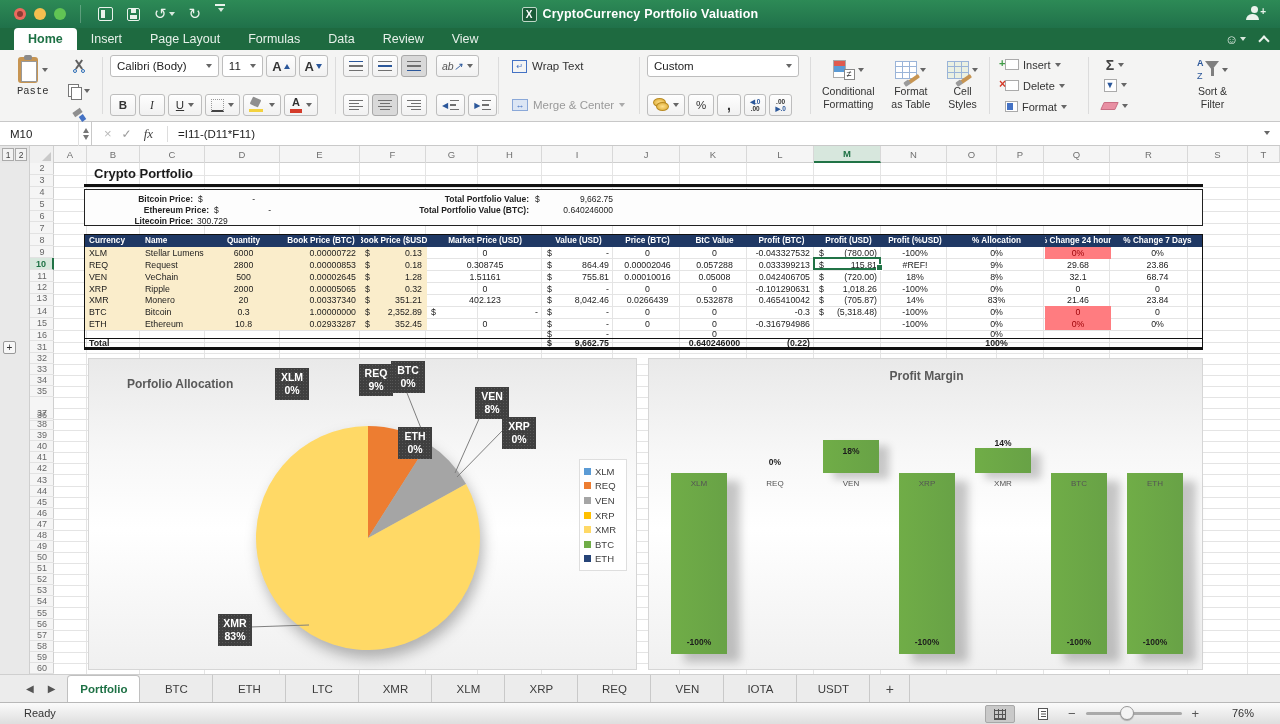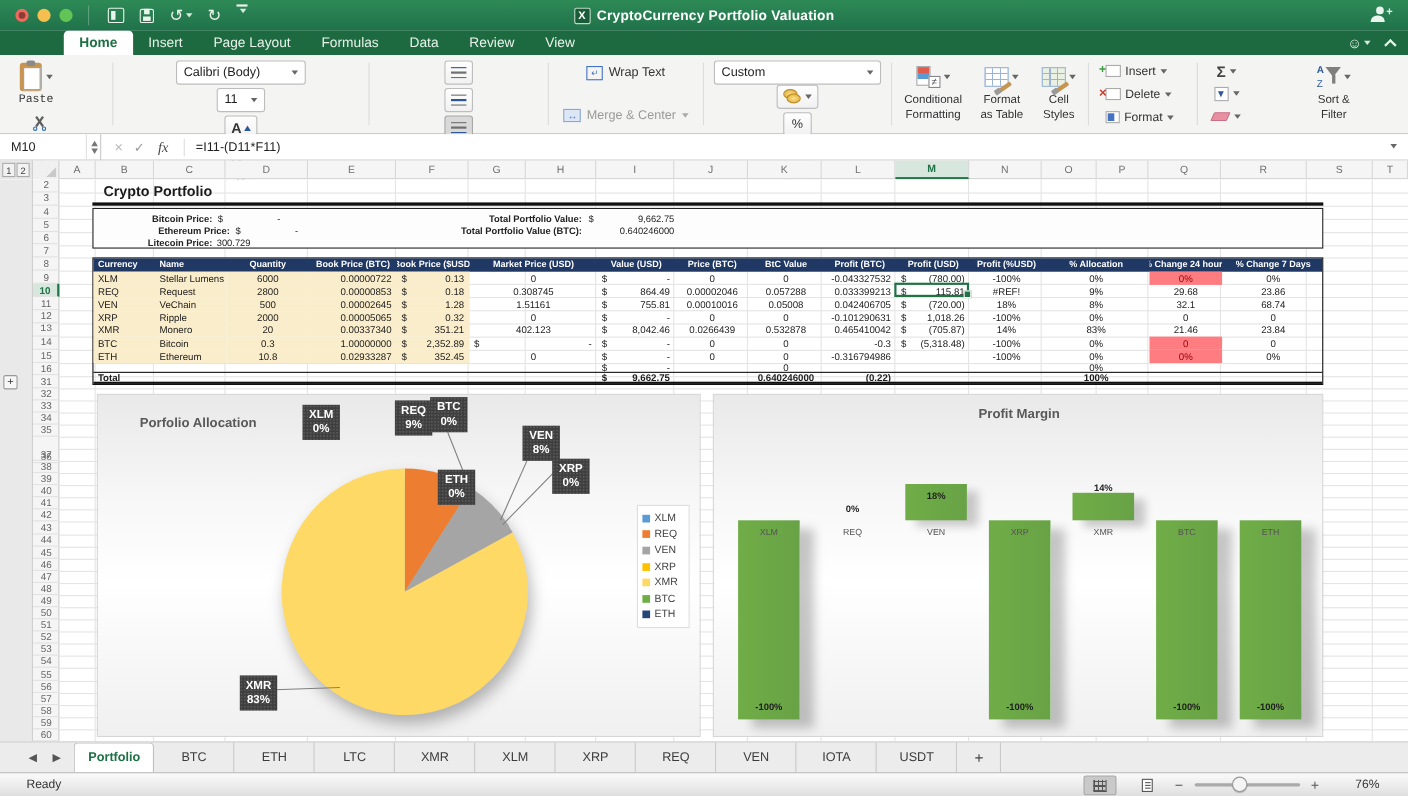--- a/index.html
+++ b/index.html
@@ -40,21 +40,21 @@
   .mtab { height:22px; display:flex; align-items:center; padding:0 14px; color:#e7f1ea; font-size:12.5px; }
   .mtab.active { background:#fff; color:#1E7145; font-weight:bold; border-radius:4px 4px 0 0; margin-left:14px; }
   .tabrow-right{ position:absolute; right:12px; top:0; height:22px; display:flex; align-items:center; gap:14px;}
   .smiley { color:#eaf3ec; font-size:13px; display:flex; align-items:center;}
   .chev-up { width:8px; height:8px; border-left:2px solid #eaf3ec; border-top:2px solid #eaf3ec; transform:rotate(45deg); margin-top:4px;}
 
   
   .ribbon { position:absolute; left:0; top:50px; width:1280px; height:72px; background:#f4f4f3; border-bottom:1px solid #c8c8c8; display:flex; padding:4px 0 4px 6px; }
   .rgroup { display:flex; flex-direction:column; justify-content:space-between; padding:1px 7px; }
   .rdiv { width:1px; background:#dcdcdc; margin:3px 0; }
-  .rrow { display:flex; align-items:center; gap:3px;flex-direction:column; }
+  .rrow { display:flex; align-items:center; gap:3px; }
   .rbtn { height:22px; border:1px solid #bdbdbd; border-radius:3px; background:linear-gradient(#fefefe,#f1f1f1); display:flex; align-items:center; justify-content:center; padding:0 5px; font-size:11.5px; color:#333; }
   .rbtn.pressed { background:#d9d9d9; border-color:#a8a8a8; }
   .rbtn.noborder { border-color:transparent; background:transparent; }
   .rselect { border:1px solid #bdbdbd; border-radius:3px; background:#fff; height:22px; display:flex; align-items:center; justify-content:space-between; padding:0 6px; font-size:11.5px; color:#222;}
   .caret { width:0; height:0; border-left:3.5px solid transparent; border-right:3.5px solid transparent; border-top:4px solid #666; flex:none;}
   .bigbtn { display:flex; flex-direction:column; align-items:center; justify-content:flex-start; font-size:10.5px; color:#333; line-height:1.2; padding:0 4px; }
   .bigbtn .ico { height:30px; display:flex; align-items:center; }
   
   .ic-clip { width:20px; height:26px; background:#c79552; border-radius:3px; position:relative; }
   .ic-clip::before{content:"";position:absolute;left:3px;top:4px;width:14px;height:19px;background:#fff;border:1px solid #999;}
@@ -253,21 +253,21 @@
       <span class="title-text">CryptoCurrency Portfolio Valuation</span>
     </div>
     <span class="ic-person">
         <i></i>
         <u></u>
         <s>+</s>
       </span>
   </div>
 
   <div class="tabrow">
-    <div id="menu-tabs" style="display:flex;align-items:flex-end;height:22px;padding-left:44px;">
+    <div id="menu-tabs" style="display:flex;align-items:flex-end;height:22px;">
         <div class="mtab active">Home</div>
         <div class="mtab">Insert</div>
         <div class="mtab">Page Layout</div>
         <div class="mtab">Formulas</div>
         <div class="mtab">Data</div>
         <div class="mtab">Review</div>
         <div class="mtab">View</div>
       </div>
     <div class="tabrow-right">
       <span class="smiley">☺<span class="mini-caret"></span></span>

